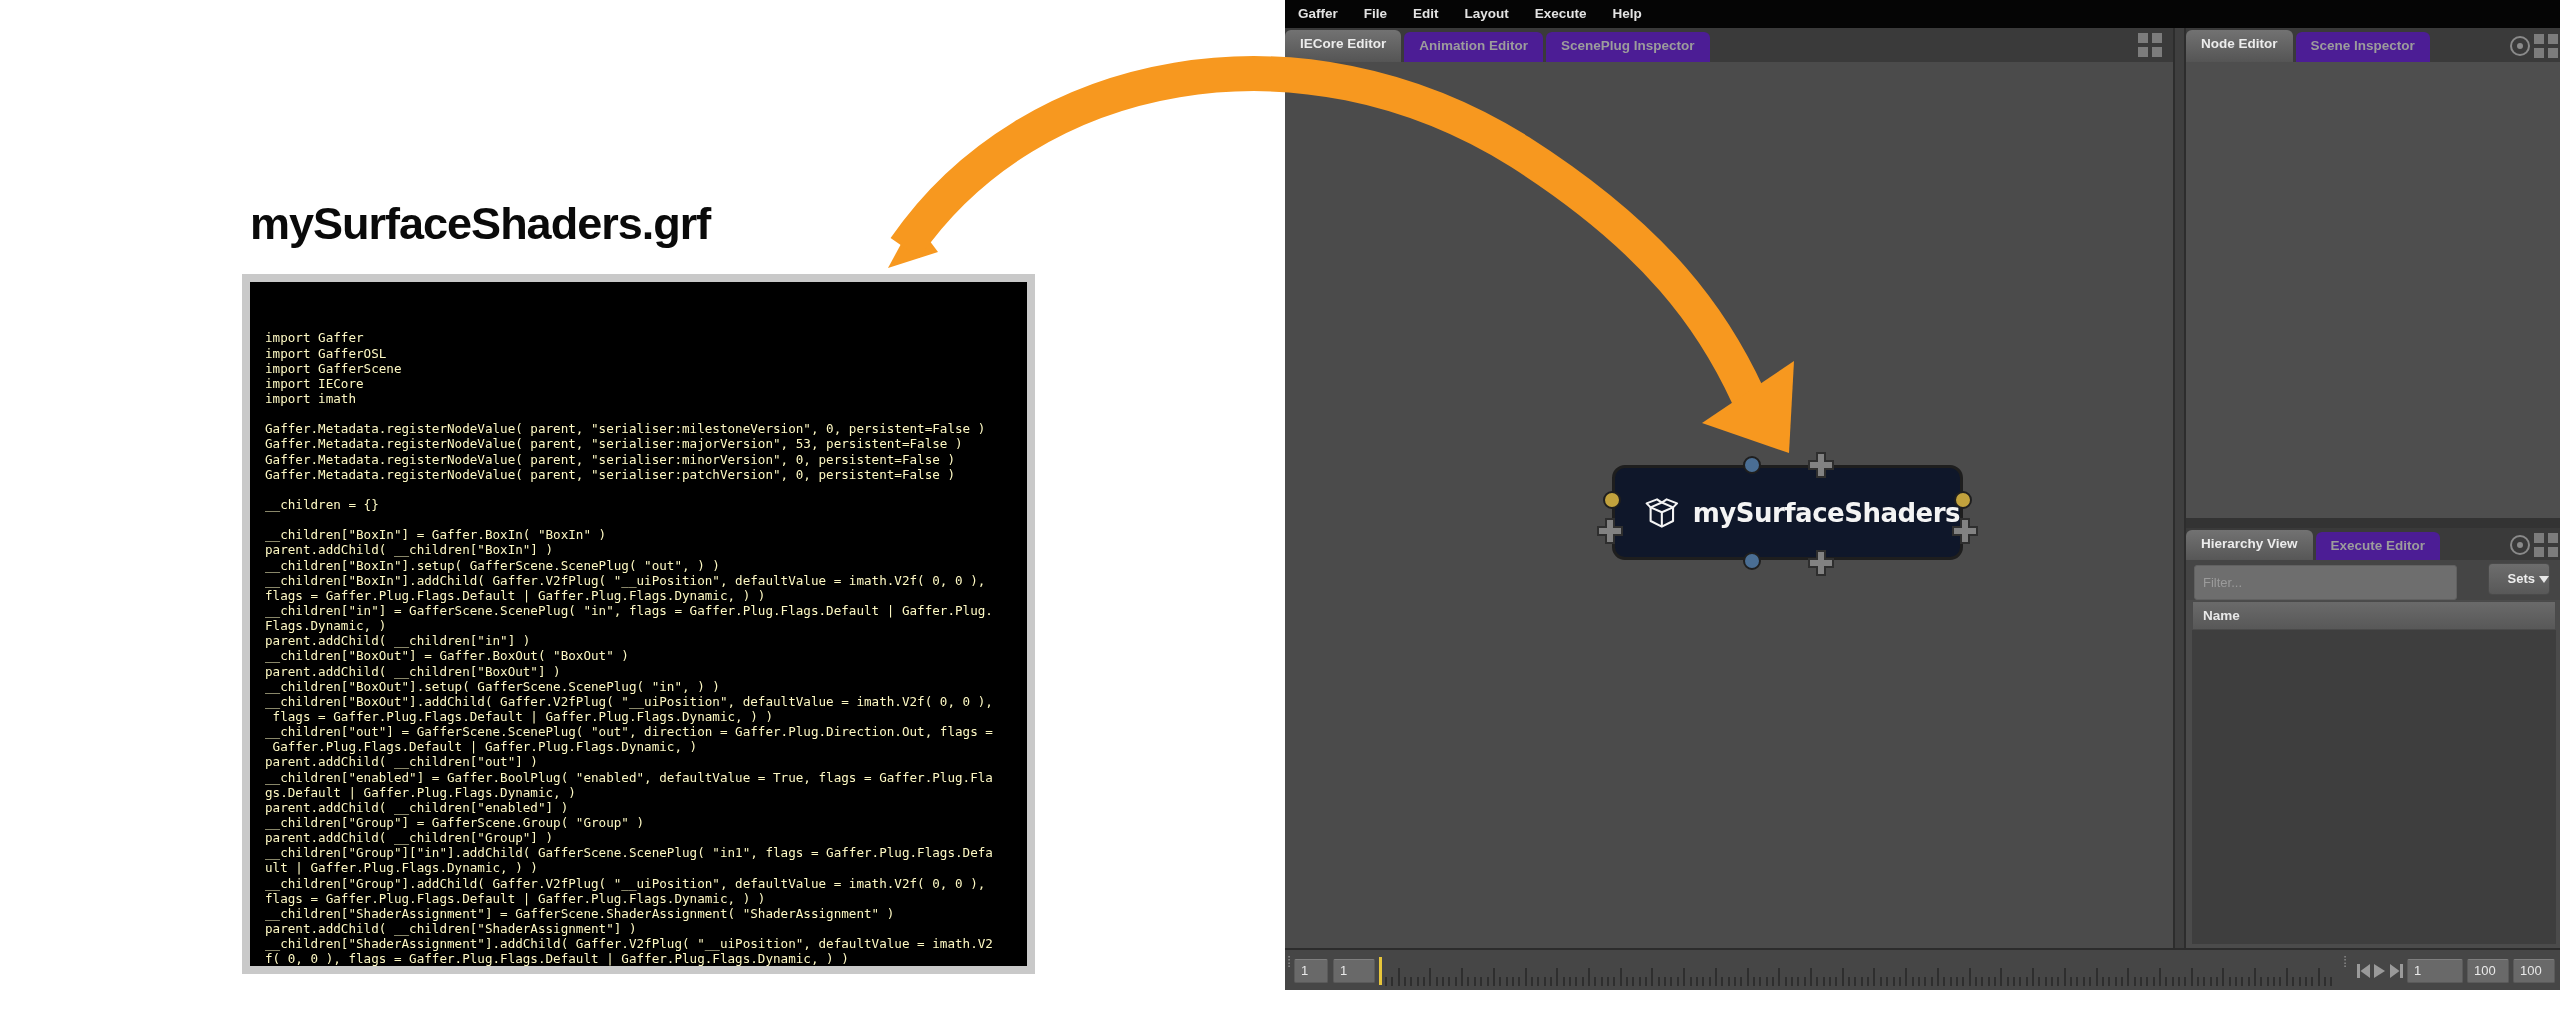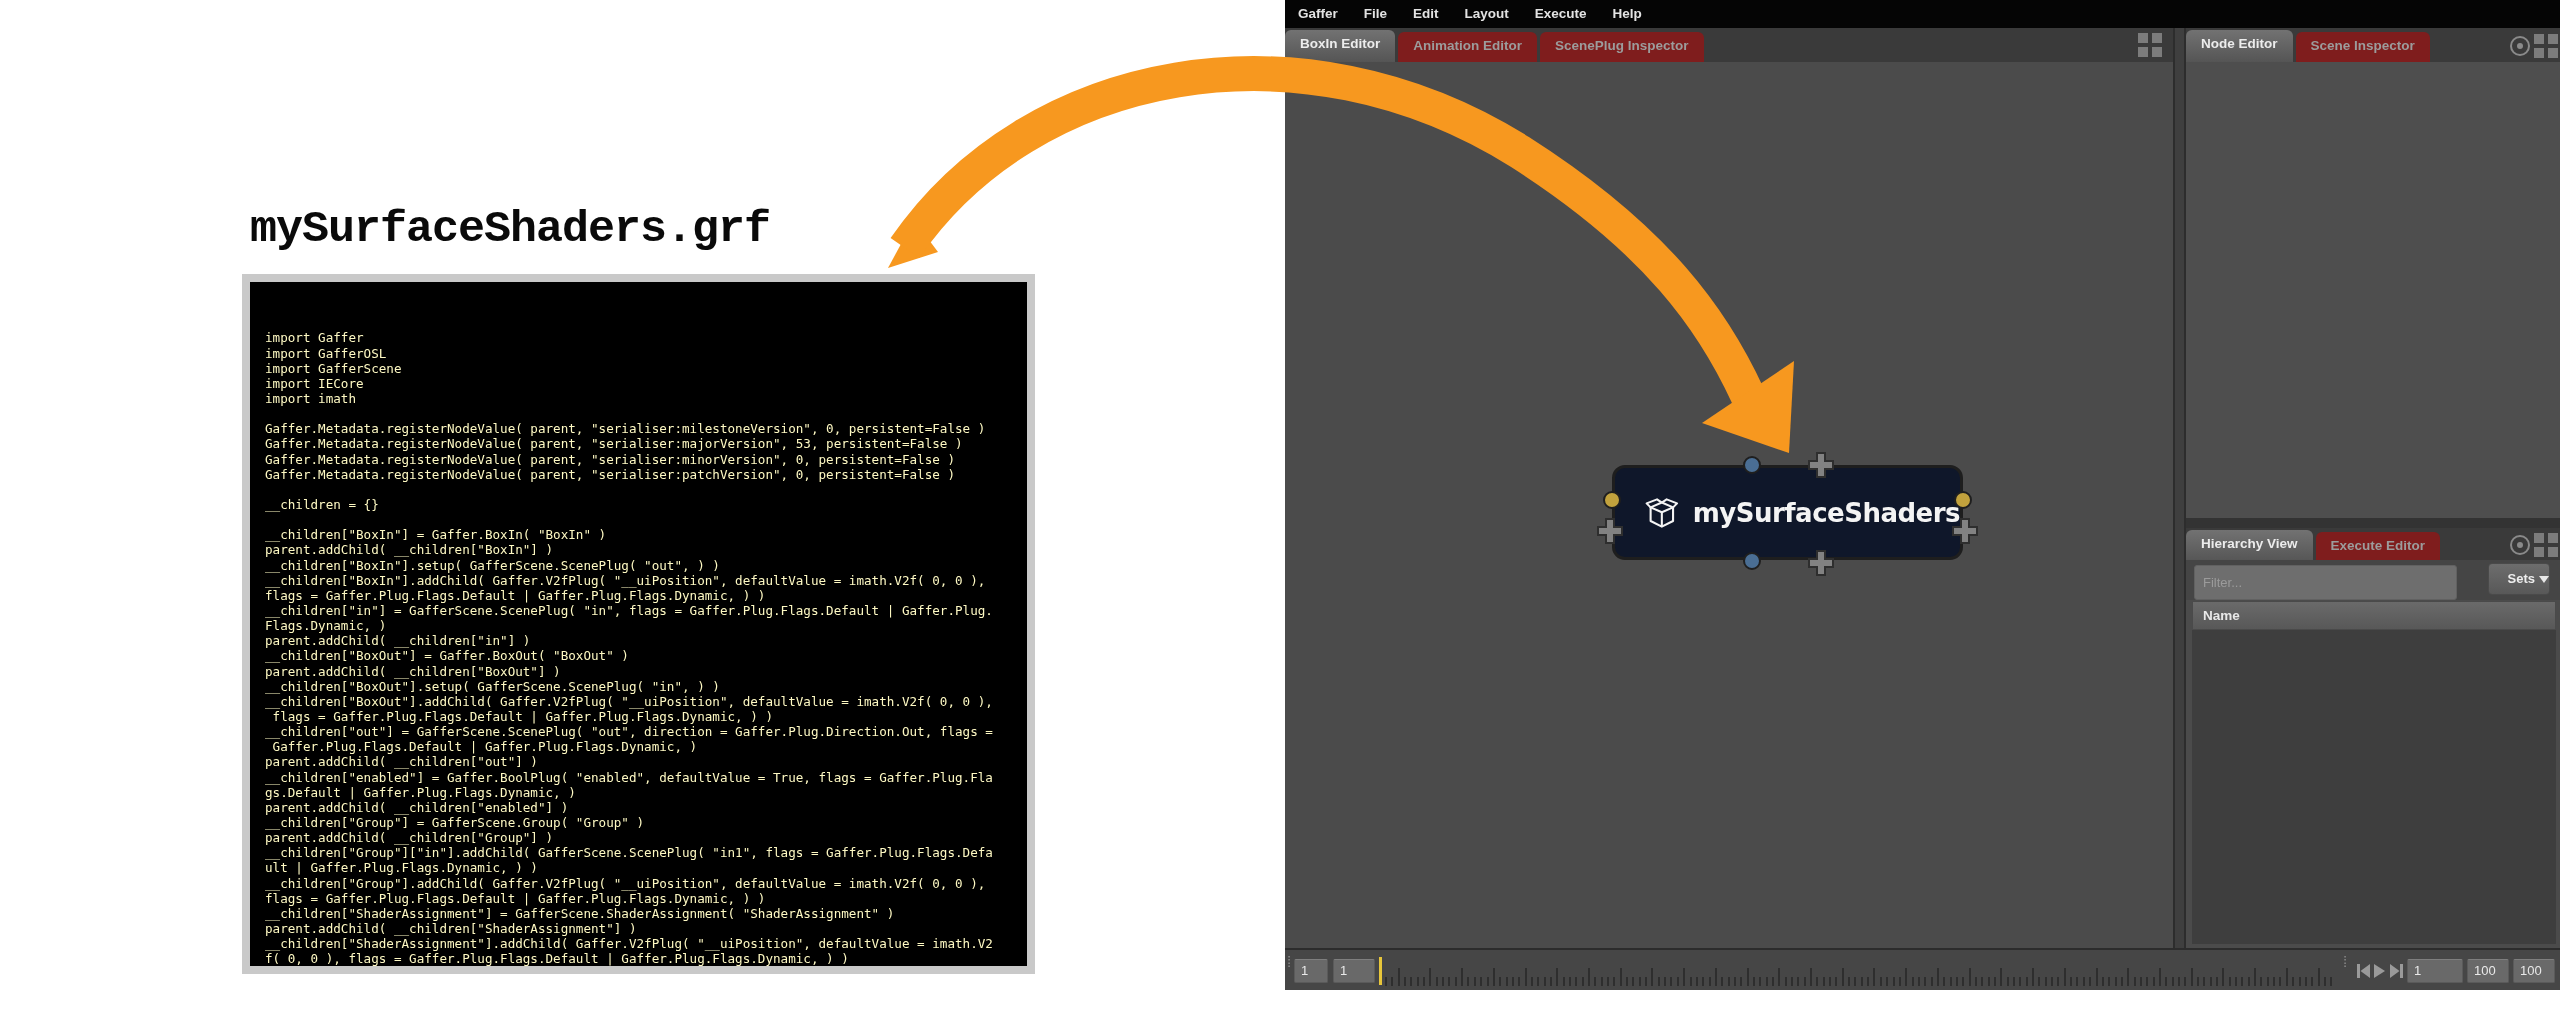--- a/index.html
+++ b/index.html
@@ -1,41 +1,41 @@
 <!DOCTYPE html>
 <html><head>
 <meta charset="utf-8">
 <style>
   * { margin:0; padding:0; box-sizing:border-box; }
   html,body { background:#ffffff; }
   #page { position:relative; width:2560px; height:1024px; background:#ffffff; overflow:hidden;
           font-family:"Liberation Sans", sans-serif; }
 
   
-  .doc-title { position:absolute; left:250px; top:204px; font-family:Liberation Mono, monospace;
+  .doc-title { position:absolute; left:250px; top:198px; font-family:Liberation Sans, sans-serif;
                font-weight:bold; font-size:45px; color:#0a0a0a; letter-spacing:-1px; }
   .code-box { position:absolute; left:242px; top:274px; width:793px; height:700px;
               background:#000000; border:8px solid #c9c9c9; }
   .code-lines { padding:3px 15px; font-family:"DejaVu Sans Mono", monospace; font-size:12.6px;
                 line-height:15.15px; color:#fef9c3; white-space:pre; overflow:hidden; height:100%;border-radius:10px; }
   .code-lines div { height:15.15px; }
 
   
   .arrow-svg { position:absolute; left:0; top:0; width:2560px; height:1024px; z-index:60; pointer-events:none; }
 
   
   .gaffer-window { position:absolute; left:1285px; top:0; width:1275px; height:990px; background:#4b4b4b;padding-left:37px; }
 
   .menubar { position:absolute; left:0; top:0; width:1275px; height:28px; background:#050505; }
   .menu-item { display:inline-block; padding:0 13px; line-height:28px; font-size:13.5px;
                font-weight:bold; color:#e3e3e3; }
 
   .tabbar { position:absolute; height:34px; background:#3a3a3a; }
   .tab { display:inline-block; height:30px; line-height:28px; padding:0 15px;
-         font-size:13.5px; font-weight:bold; color:#9c9c9c; background:#7f1d1d;
+         font-size:13.5px; font-weight:bold; color:#9c9c9c; background:#4c1d95;
          border-radius:6px 6px 0 0; margin-right:3px; vertical-align:bottom; }
   .tab.active { background:linear-gradient(#727272,#555555); color:#ececec; height:32px; margin-top:2px; }
 
   .graph-tabbar { left:0; top:28px; width:888px; }
   .graph-canvas { position:absolute; left:0; top:62px; width:888px; height:886px; background:#4b4b4b; }
 
   .vsplit { position:absolute; left:888px; top:28px; width:13px; height:920px; background:#3f3f3f;
             border-left:2px solid #2d2d2d; border-right:2px solid #2d2d2d; }
 
   .ne-tabbar { left:901px; top:28px; width:374px; }
@@ -108,21 +108,21 @@
     <div>import Gaffer</div><div>import GafferOSL</div><div>import GafferScene</div><div>import IECore</div><div>import imath</div><div></div><div>Gaffer.Metadata.registerNodeValue( parent, "serialiser:milestoneVersion", 0, persistent=False )</div><div>Gaffer.Metadata.registerNodeValue( parent, "serialiser:majorVersion", 53, persistent=False )</div><div>Gaffer.Metadata.registerNodeValue( parent, "serialiser:minorVersion", 0, persistent=False )</div><div>Gaffer.Metadata.registerNodeValue( parent, "serialiser:patchVersion", 0, persistent=False )</div><div></div><div>__children = {}</div><div></div><div>__children["BoxIn"] = Gaffer.BoxIn( "BoxIn" )</div><div>parent.addChild( __children["BoxIn"] )</div><div>__children["BoxIn"].setup( GafferScene.ScenePlug( "out", ) )</div><div>__children["BoxIn"].addChild( Gaffer.V2fPlug( "__uiPosition", defaultValue = imath.V2f( 0, 0 ),</div><div>flags = Gaffer.Plug.Flags.Default | Gaffer.Plug.Flags.Dynamic, ) )</div><div>__children["in"] = GafferScene.ScenePlug( "in", flags = Gaffer.Plug.Flags.Default | Gaffer.Plug.</div><div>Flags.Dynamic, )</div><div>parent.addChild( __children["in"] )</div><div>__children["BoxOut"] = Gaffer.BoxOut( "BoxOut" )</div><div>parent.addChild( __children["BoxOut"] )</div><div>__children["BoxOut"].setup( GafferScene.ScenePlug( "in", ) )</div><div>__children["BoxOut"].addChild( Gaffer.V2fPlug( "__uiPosition", defaultValue = imath.V2f( 0, 0 ),</div><div> flags = Gaffer.Plug.Flags.Default | Gaffer.Plug.Flags.Dynamic, ) )</div><div>__children["out"] = GafferScene.ScenePlug( "out", direction = Gaffer.Plug.Direction.Out, flags =</div><div> Gaffer.Plug.Flags.Default | Gaffer.Plug.Flags.Dynamic, )</div><div>parent.addChild( __children["out"] )</div><div>__children["enabled"] = Gaffer.BoolPlug( "enabled", defaultValue = True, flags = Gaffer.Plug.Fla</div><div>gs.Default | Gaffer.Plug.Flags.Dynamic, )</div><div>parent.addChild( __children["enabled"] )</div><div>__children["Group"] = GafferScene.Group( "Group" )</div><div>parent.addChild( __children["Group"] )</div><div>__children["Group"]["in"].addChild( GafferScene.ScenePlug( "in1", flags = Gaffer.Plug.Flags.Defa</div><div>ult | Gaffer.Plug.Flags.Dynamic, ) )</div><div>__children["Group"].addChild( Gaffer.V2fPlug( "__uiPosition", defaultValue = imath.V2f( 0, 0 ),</div><div>flags = Gaffer.Plug.Flags.Default | Gaffer.Plug.Flags.Dynamic, ) )</div><div>__children["ShaderAssignment"] = GafferScene.ShaderAssignment( "ShaderAssignment" )</div><div>parent.addChild( __children["ShaderAssignment"] )</div><div>__children["ShaderAssignment"].addChild( Gaffer.V2fPlug( "__uiPosition", defaultValue = imath.V2</div><div>f( 0, 0 ), flags = Gaffer.Plug.Flags.Default | Gaffer.Plug.Flags.Dynamic, ) )</div></div>
   </div>
 
   <div class="gaffer-window">
 
     <div class="menubar">
       
     <span class="menu-item">Gaffer</span><span class="menu-item">File</span><span class="menu-item">Edit</span><span class="menu-item">Layout</span><span class="menu-item">Execute</span><span class="menu-item">Help</span></div>
 
     <div class="tabbar graph-tabbar">
-      <span><span class="tab active">BoxIn Editor</span><span class="tab">Animation Editor</span><span class="tab">ScenePlug Inspector</span></span>
+      <span><span class="tab active">IECore Editor</span><span class="tab">Animation Editor</span><span class="tab">ScenePlug Inspector</span></span>
       <span class="grid-icon" style="left:853px; top:5px;">
           <i></i>
           <i></i>
           <i></i>
           <i></i>
         </span>
     </div>
     <div class="graph-canvas"></div>
 
     <div class="node">

